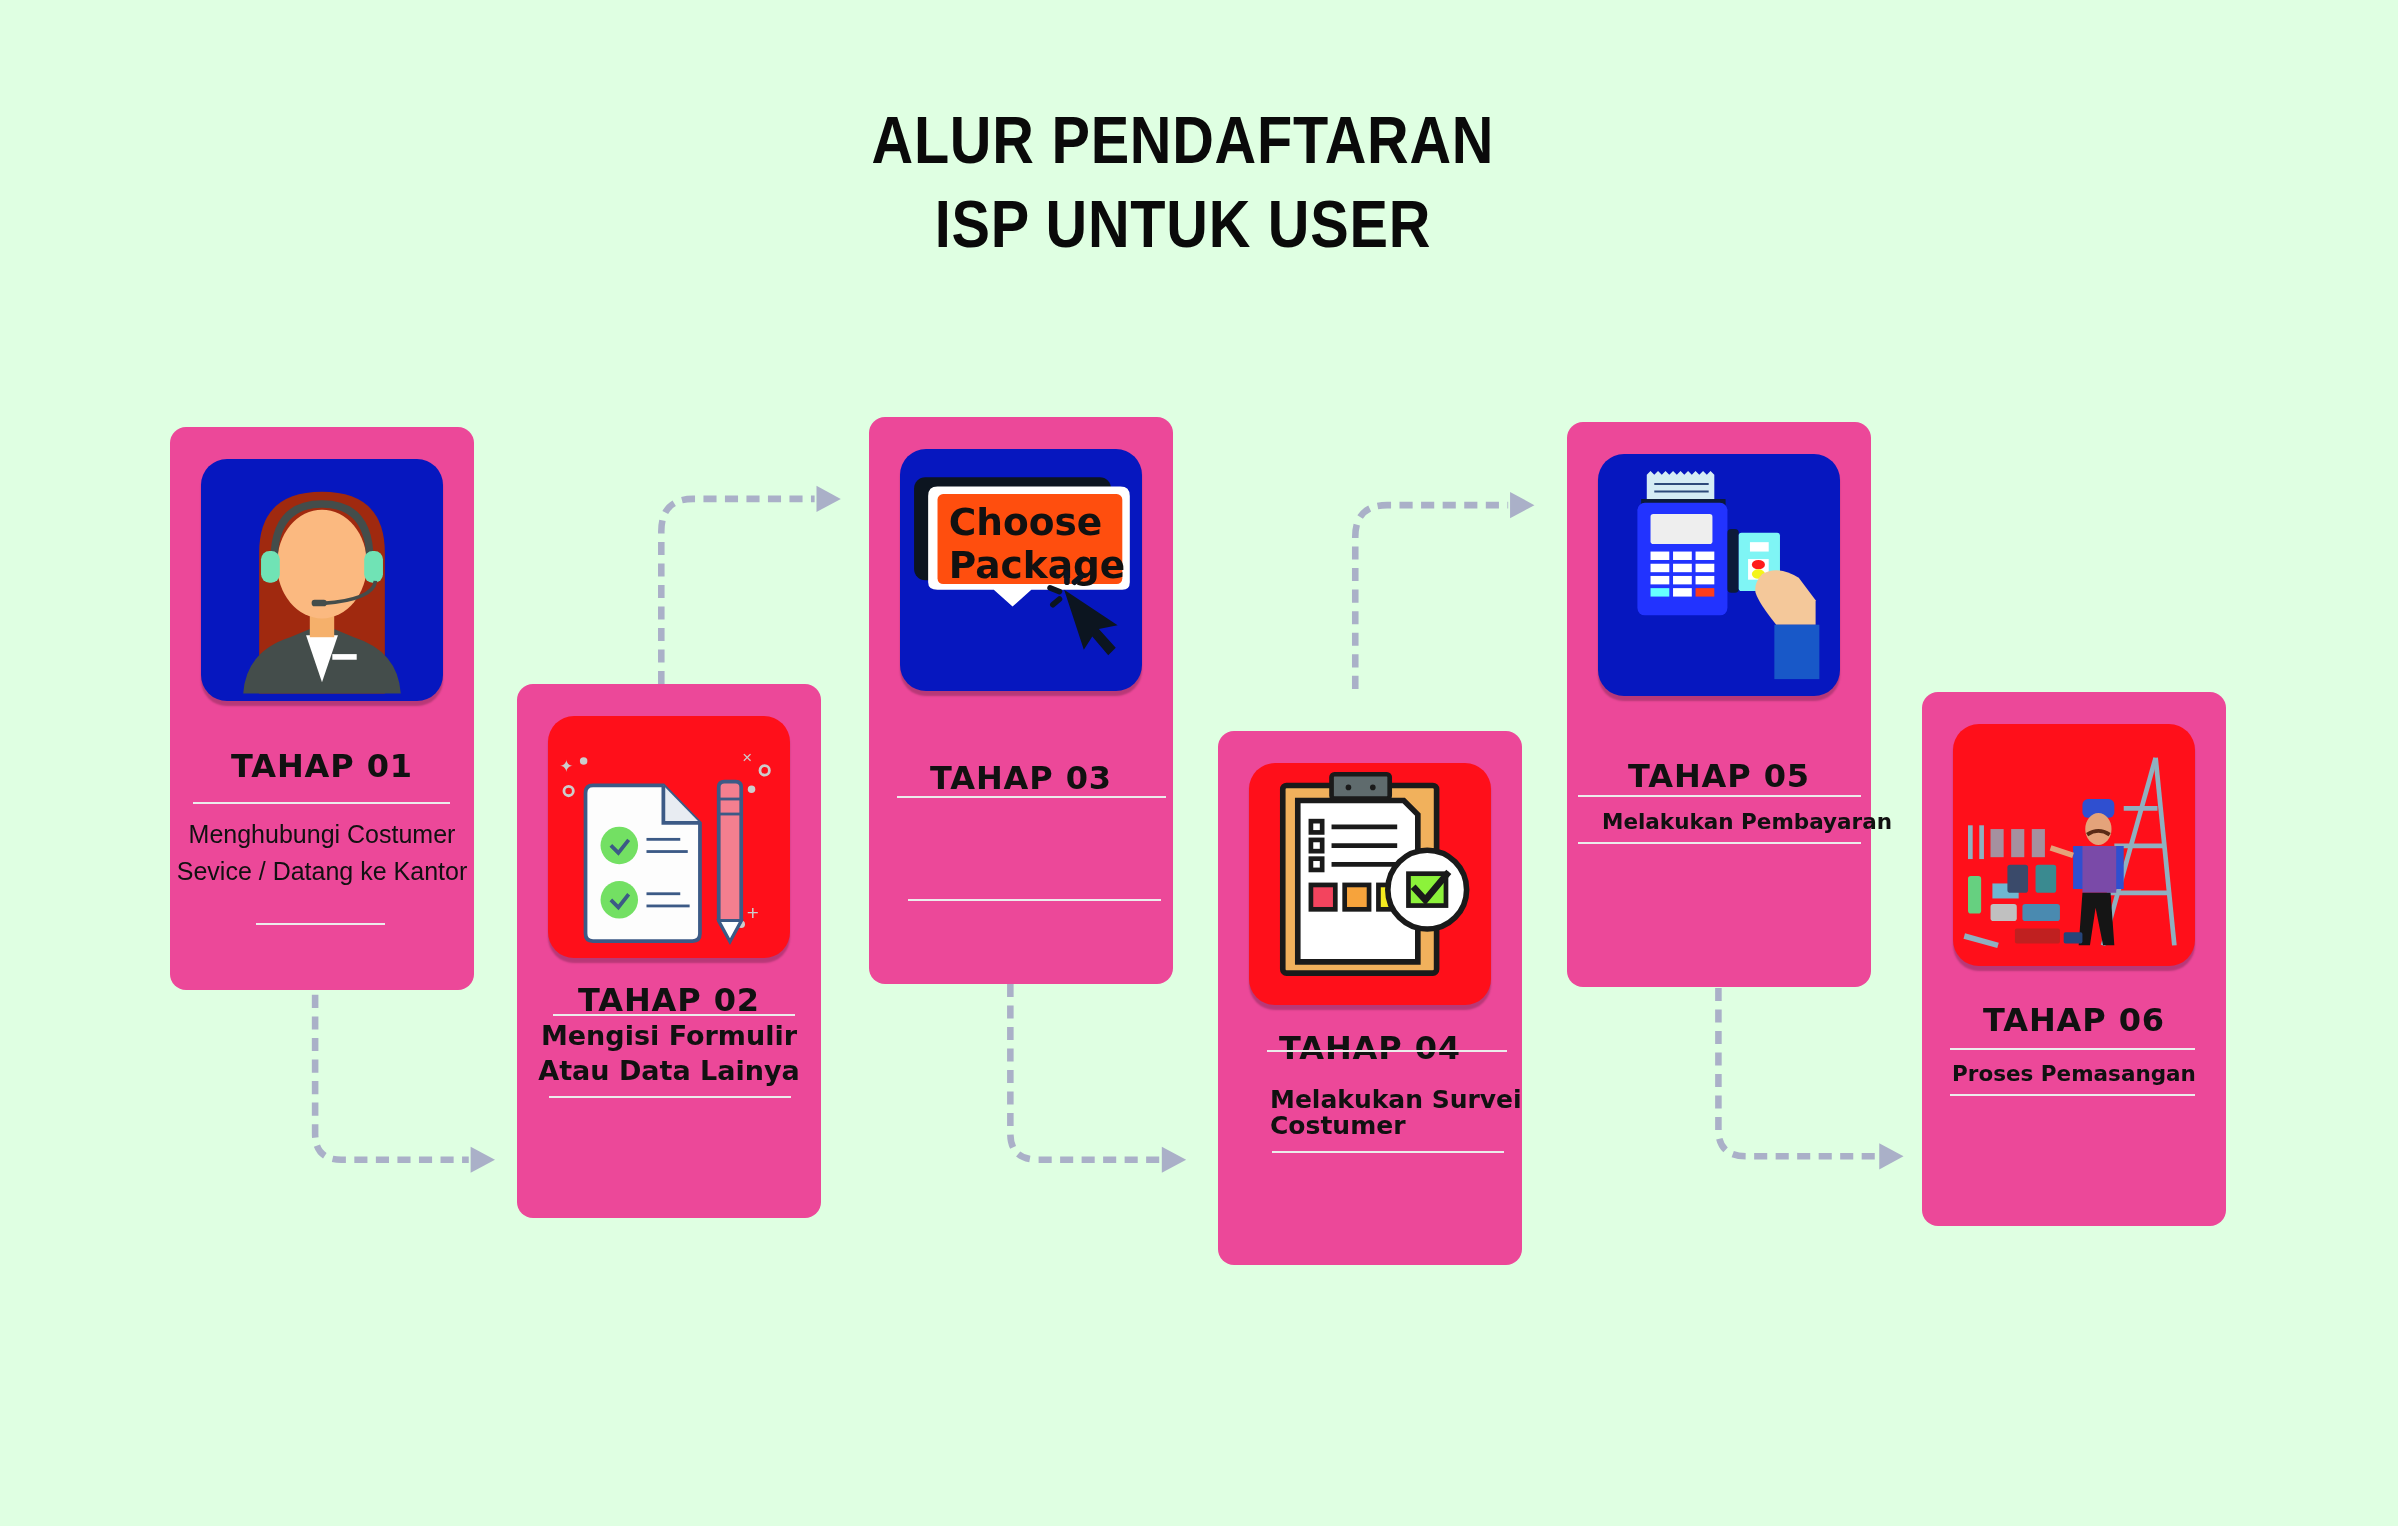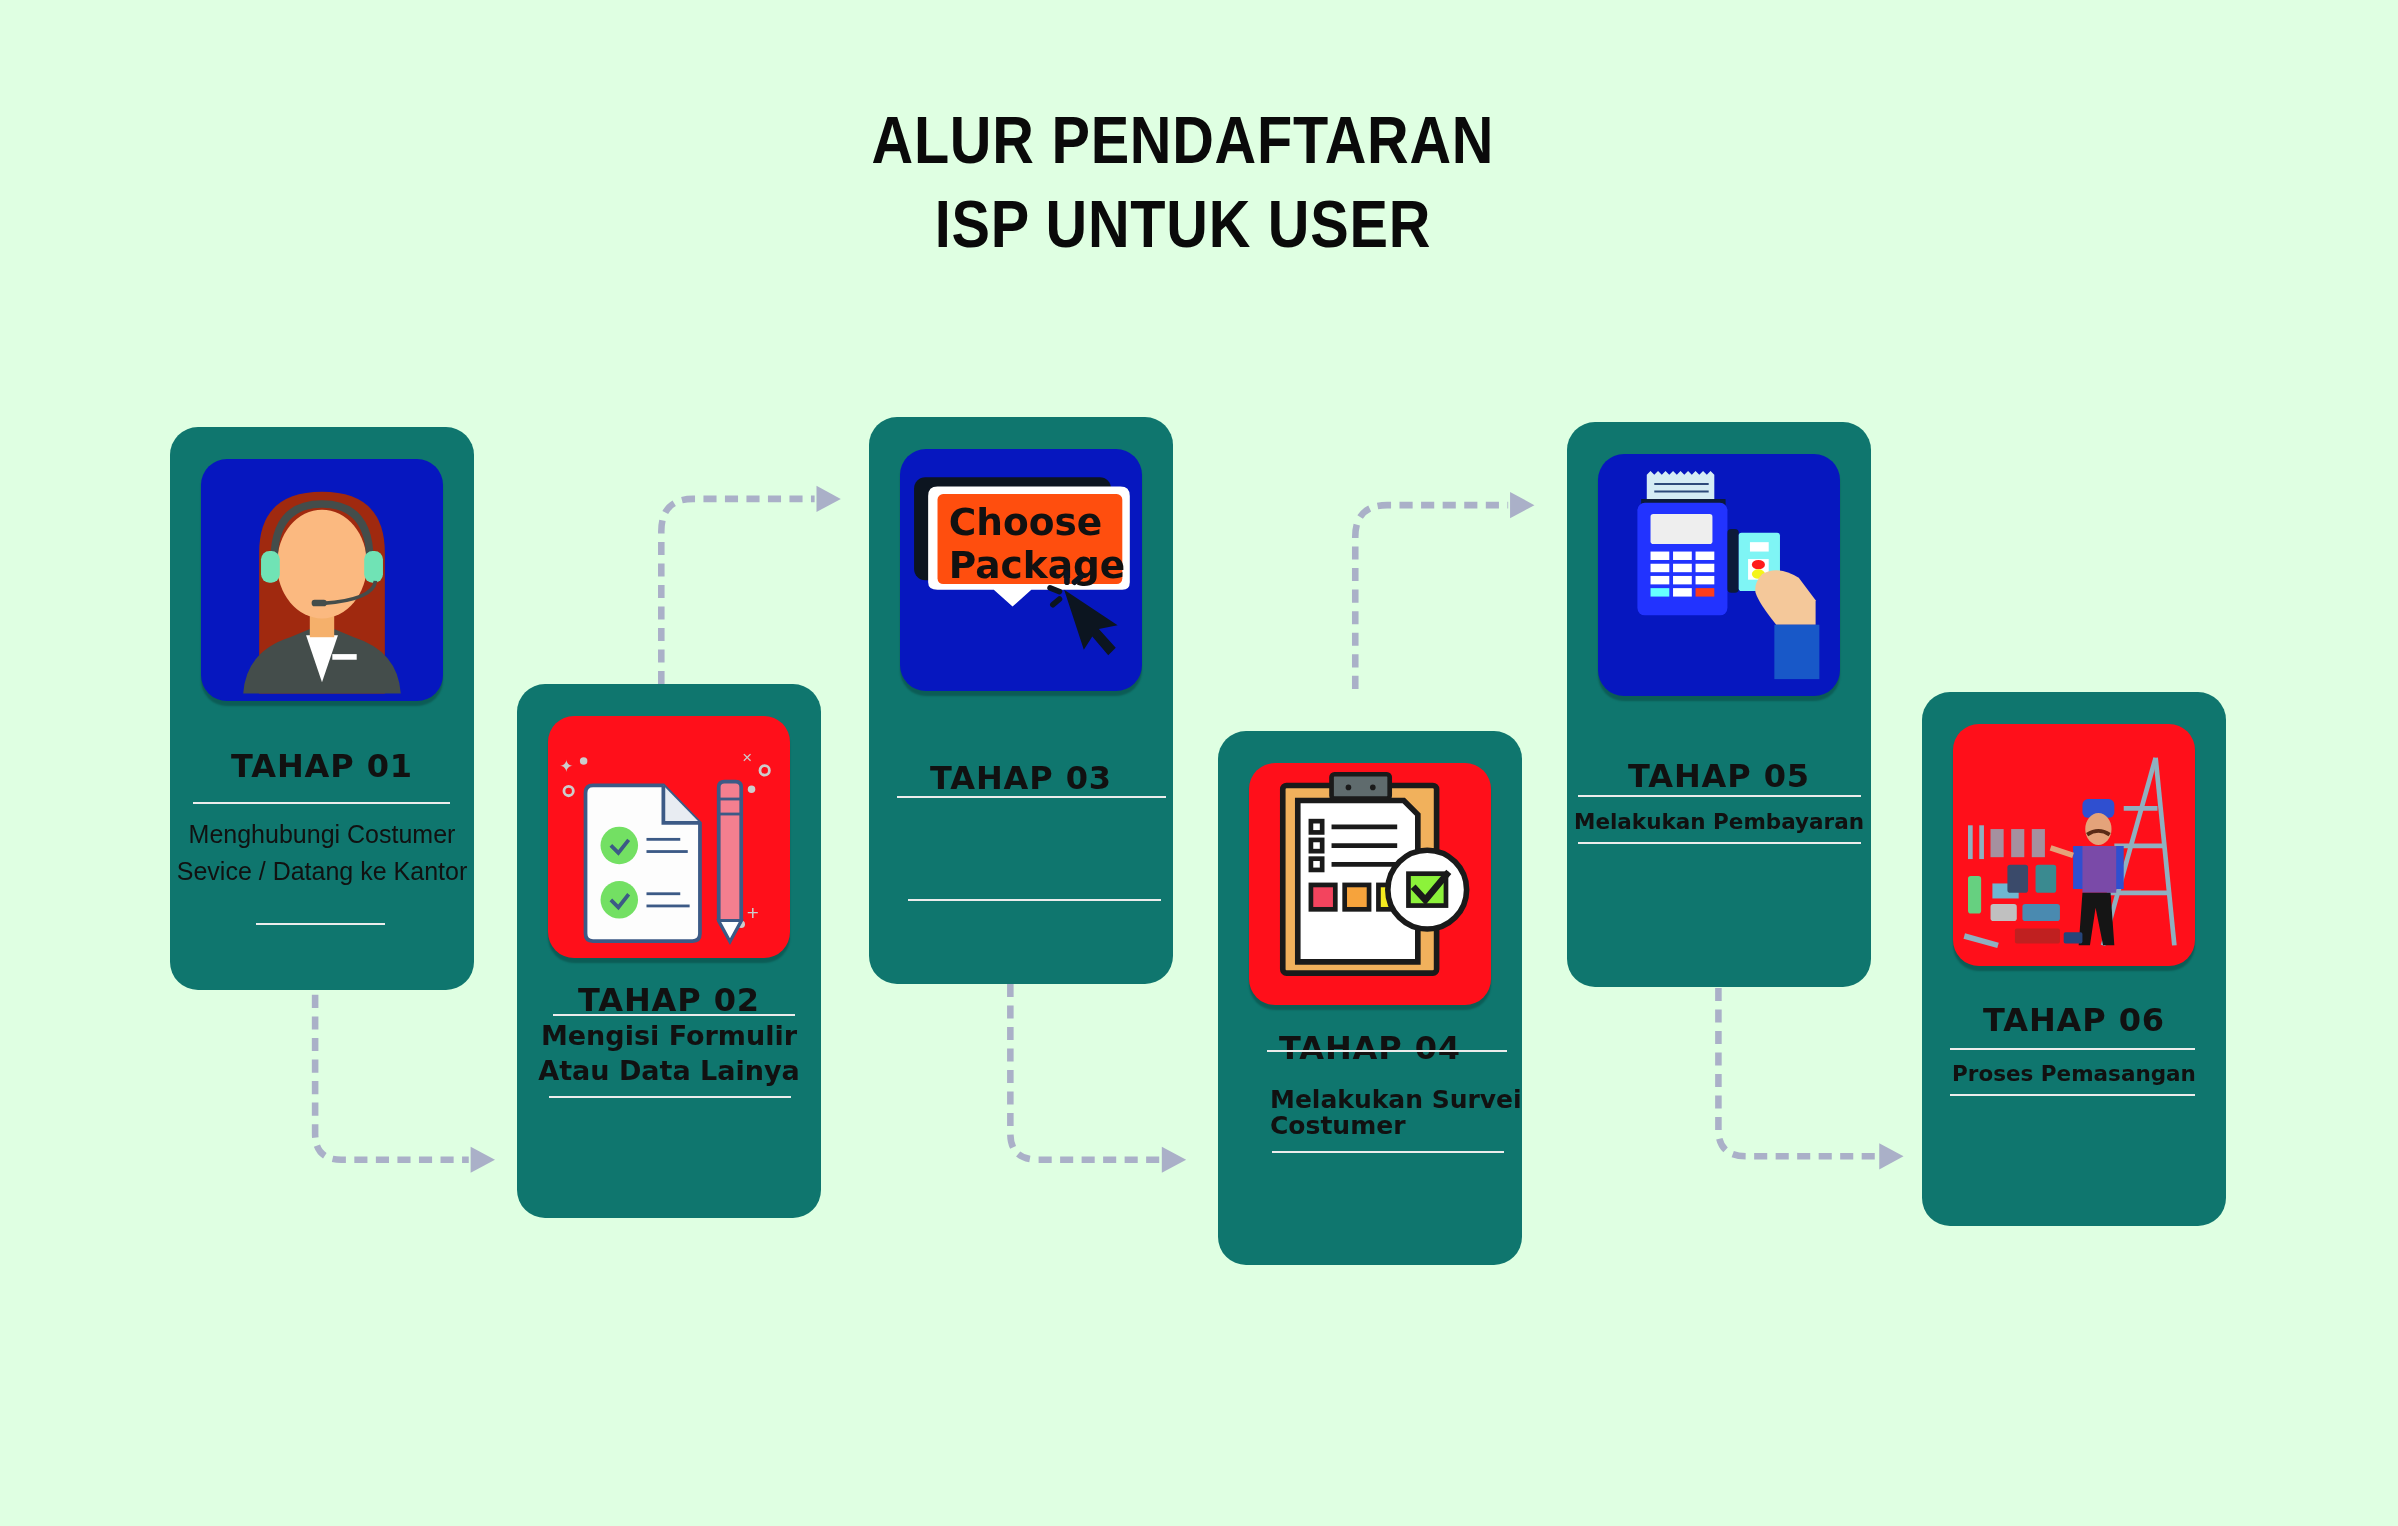--- a/index.html
+++ b/index.html
@@ -19,22 +19,22 @@
     color: #0a0a0a;
     letter-spacing: 0.9px;
     transform: scaleX(0.86);
     transform-origin: 1182px 0;
   }
   .title div { display: block; }
 
   .card {
     position: absolute;
     width: 304px; height: 562px;
-    background: #0f766e;
-    border-radius: 28px;
+    background: #ec4899;
+    border-radius: 16px;
   }
   .icon-box {
     position: absolute; left: 31px; top: 32px;
     width: 242px; height: 242px;
     border-radius: 26px;
     box-shadow: 0 4.7px 1.9px rgba(0,0,0,0.22);
     overflow: hidden;
   }
   .icon-box svg { width: 100%; height: 100%; display: block; }
   .blue { background: #0617bf; }
@@ -240,21 +240,21 @@
       <rect x="162" y="94" width="20" height="10" fill="#ffffff"></rect>
       <rect x="160" y="112" width="22" height="22" fill="#ffffff"></rect>
       <ellipse cx="171" cy="118" rx="7" ry="5" fill="#ff1a1a"></ellipse>
       <ellipse cx="171" cy="128" rx="7" ry="5" fill="#f4f41a"></ellipse>
       <path d="M175 128 Q192 118 214 132 L232 156 V182 H190 Q172 160 168 148 Q166 138 175 128 Z" fill="#f4c89a"></path>
       <rect x="188" y="182" width="48" height="58" fill="#1858c8"></rect>
     </svg>
   </div>
   <div class="step-label" style="top:335px;">TAHAP 05</div>
   <div class="rule" style="left:11.2px;width:283px;top:373px;"></div>
-  <div class="desc" style="left:0;width:304px;top:386px;text-align:center;font-size:21.5px;line-height:28px;font-weight:bold;">
+  <div class="desc" style="left:0;width:304px;top:386px;text-align:center;font-size:21.5px;line-height:28px;font-weight:bold;padding-left:28px;">
     <div>Melakukan Pembayaran</div>
   </div>
   <div class="rule" style="left:11.2px;width:283px;top:420px;"></div>
 </div>
 
 <div class="card" style="left:1922px;top:685px;width:304px;height:534px;margin-top:7px;">
   <div class="icon-box red">
     <svg viewBox="0 0 258 258">
       <g stroke="#8fb0c0" stroke-width="5" fill="none">
         <line x1="160" y1="236" x2="216" y2="36"></line>

